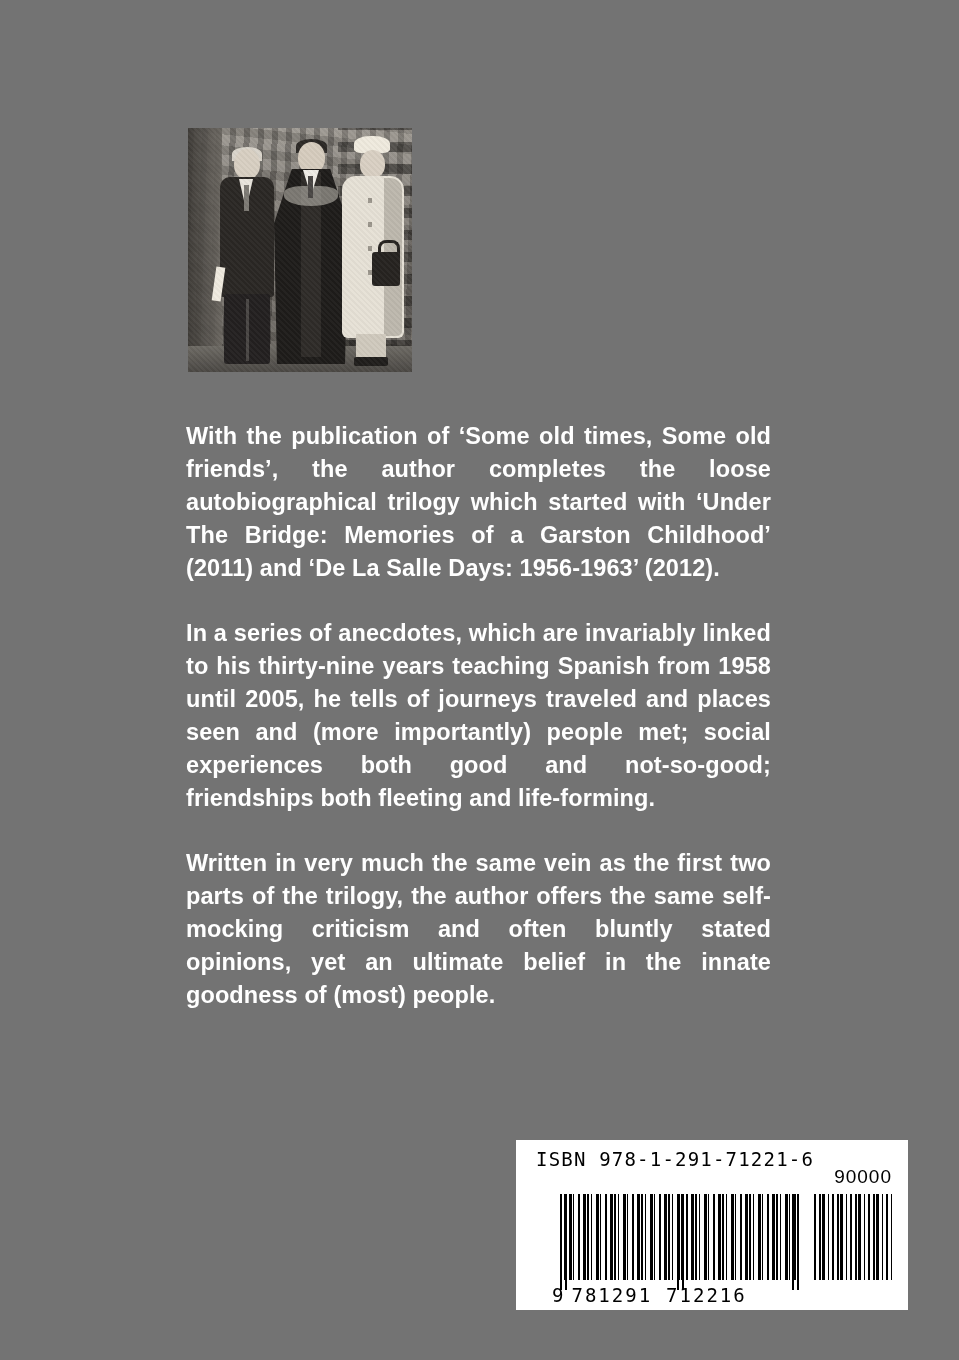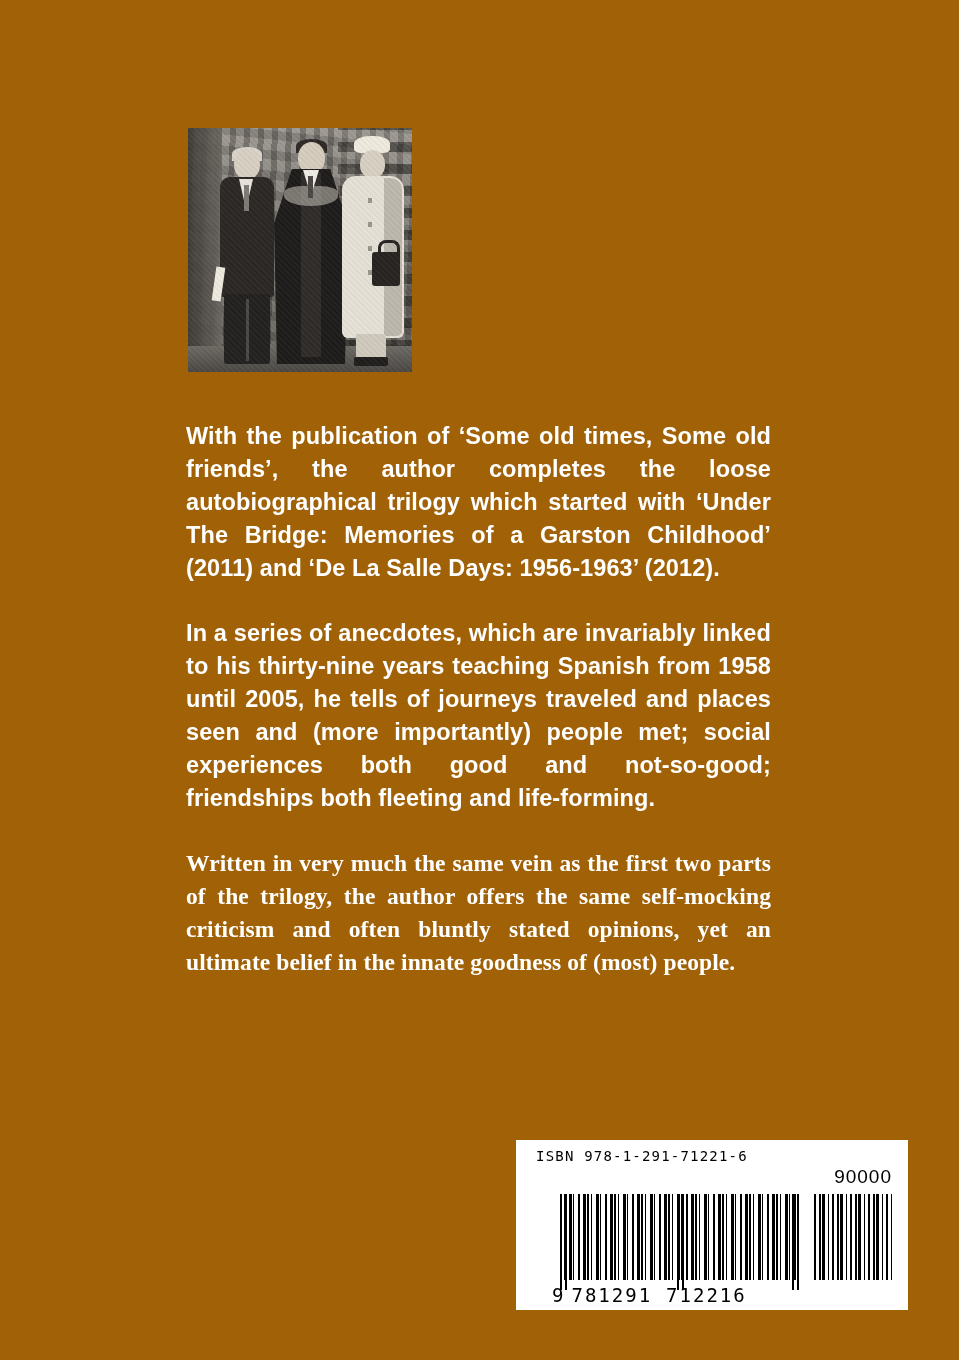--- a/index.html
+++ b/index.html
@@ -10,21 +10,21 @@
     width: 959px;
     height: 1360px;
     background: #8e0b0b;
     font-family: "Liberation Sans", sans-serif;
     overflow: hidden;
     position: relative;
   }
   .back-cover {
     position: absolute;
     inset: 0;
-    background: #a16207;
+    background: #737373;
   }
 
   
   .photo {
     position: absolute;
     left: 188px;
     top: 128px;
     width: 224px;
     height: 244px;
     background: #cfcfcf;
@@ -187,36 +187,36 @@
   }
   .blurb p {
     margin: 0 0 32px 0;
     font-size: 23.5px;
     line-height: 33px;
     text-align: justify;
     text-justify: inter-word;
     font-weight: bold;
     letter-spacing: 0.1px;
   }
-  .blurb p:last-child { margin-bottom: 16px; font-family: Liberation Serif, serif; }
+  .blurb p:last-child { margin-bottom: 16px; }
 
   
   .barcode-box {
     position: absolute;
     left: 516px;
     top: 1140px;
     width: 392px;
     height: 170px;
     background: #ffffff;
     box-sizing: border-box;
     padding: 8px 10px 6px 10px;
   }
   .isbn-line {
     font-family: "DejaVu Sans Mono", monospace;
-    font-size: 14px;
+    font-size: 19px;
     color: #000;
     letter-spacing: 1.2px;
     margin-left: 10px;
   }
   .ean5 {
     position: absolute;
     right: 16px;
     top: 26px;
     font-family: Liberation Sans, sans-serif;
     font-size: 19px;

